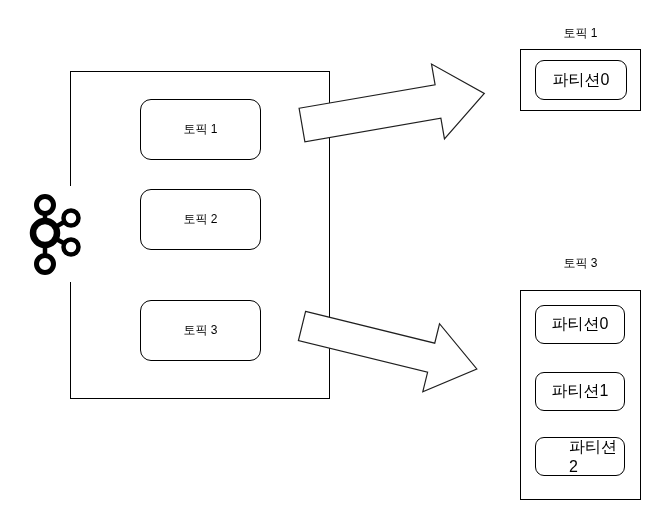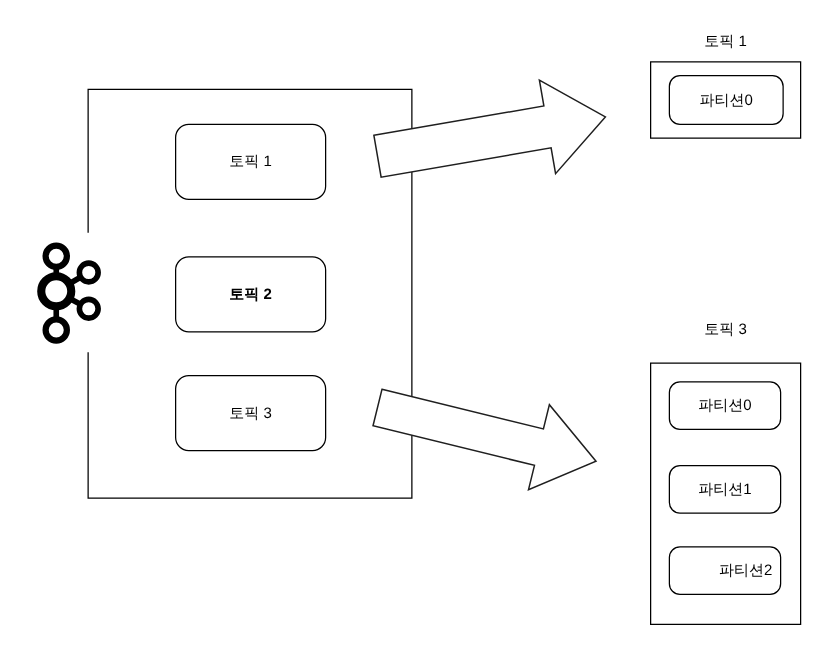--- a/index.html
+++ b/index.html
@@ -21,35 +21,35 @@
     position:absolute;left:520px;width:121px;height:14px;
     text-align:center;font-size:12px;line-height:14px;
   }
   .group-outer{
     position:absolute;left:520px;width:121px;box-sizing:border-box;
     border:1.4px solid #000;background:#fff;
   }
   .partition-box{
     position:absolute;width:92px;height:40px;box-sizing:border-box;
     border:1.2px solid #000;border-radius:9px;background:#fff;
-    display:flex;align-items:center;justify-content:center;font-size:12px;
+    display:flex;align-items:center;justify-content:center;font-size:16px;
   }
   svg{display:block;}
 </style>
 </head>
 <body>
 
 <div class="canvas">
 
   <div class="kafka-box"></div>
 
   <div class="topic-box" style="top:99px;">
     <span>토픽 1</span>
   </div>
-  <div class="topic-box" style="top:205px;font-weight:bold;">
+  <div class="topic-box" style="top:189px;">
     <span>토픽 2</span>
   </div>
   <div class="topic-box" style="top:300px;">
     <span>토픽 3</span>
   </div>
 
   <svg class="abs" style="left:26px;top:186px;" width="62" height="96" viewBox="0 0 62 96">
     <rect x="0" y="0" width="62" height="96" fill="#ffffff"></rect>
     <line x1="19" y1="19" x2="19" y2="78" stroke="#000" stroke-width="4.5"></line>
     <line x1="19" y1="47" x2="45" y2="32" stroke="#000" stroke-width="4.5"></line>

